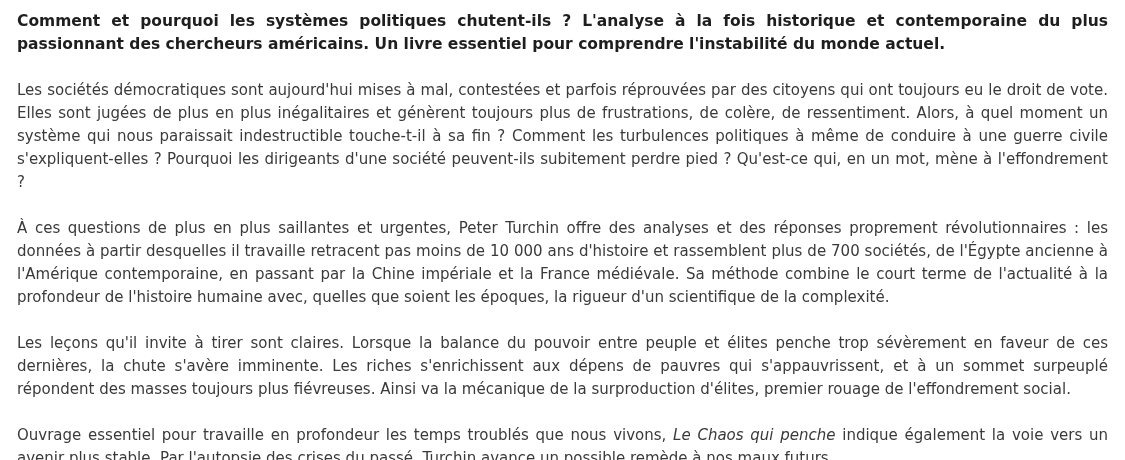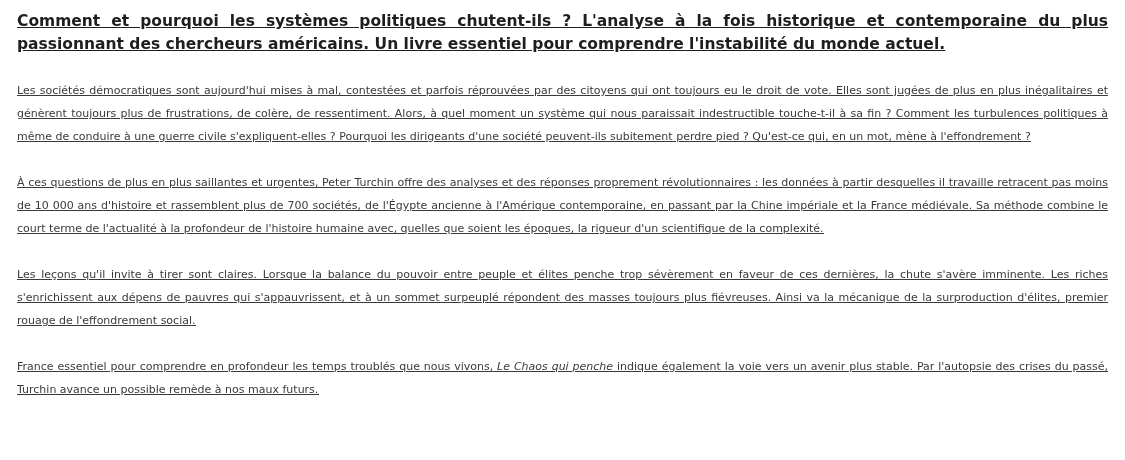--- a/index.html
+++ b/index.html
@@ -1,15 +1,15 @@
 <!DOCTYPE html>
 <html lang="fr"><head>
 <meta charset="utf-8">
 <style>
-  * { box-sizing: border-box; margin: 0; padding: 0; text-decoration: underline; }
+  * { box-sizing: border-box; margin: 0; padding: 0; }
 
   html, body {
     background: #ffffff;
   }
 
   body {
     width: 1125px;
     height: 460px;
     overflow: hidden;
     font-family: "DejaVu Sans", "Liberation Sans", sans-serif;
@@ -25,21 +25,21 @@
   .headline {
     font-size: 15.5px;
     line-height: 23px;
     font-weight: bold;
     color: #1e1e1e;
     text-align: justify;
     margin-bottom: 23px;
   }
 
   .para {
-    font-size: 11px;
+    font-size: 15px;
     line-height: 23px;
     font-weight: normal;
     color: #3a3a3a;
     text-align: justify;
     margin-bottom: 23px;
   }
 
   .para em {
     font-style: italic;
   }
@@ -50,15 +50,15 @@
 <div class="page">
 
   <p class="headline">Comment et pourquoi les systèmes politiques chutent-ils ? L'analyse à la fois historique et contemporaine du plus passionnant des chercheurs américains. Un livre essentiel pour comprendre l'instabilité du monde actuel.</p>
 
   <p class="para">Les sociétés démocratiques sont aujourd'hui mises à mal, contestées et parfois réprouvées par des citoyens qui ont toujours eu le droit de vote. Elles sont jugées de plus en plus inégalitaires et génèrent toujours plus de frustrations, de colère, de ressentiment. Alors, à quel moment un système qui nous paraissait indestructible touche-t-il à sa fin ? Comment les turbulences politiques à même de conduire à une guerre civile s'expliquent-elles ? Pourquoi les dirigeants d'une société peuvent-ils subitement perdre pied ? Qu'est-ce qui, en un mot, mène à l'effondrement ?</p>
 
   <p class="para">À ces questions de plus en plus saillantes et urgentes, Peter Turchin offre des analyses et des réponses proprement révolutionnaires : les données à partir desquelles il travaille retracent pas moins de 10 000 ans d'histoire et rassemblent plus de 700 sociétés, de l'Égypte ancienne à l'Amérique contemporaine, en passant par la Chine impériale et la France médiévale. Sa méthode combine le court terme de l'actualité à la profondeur de l'histoire humaine avec, quelles que soient les époques, la rigueur d'un scientifique de la complexité.</p>
 
   <p class="para">Les leçons qu'il invite à tirer sont claires. Lorsque la balance du pouvoir entre peuple et élites penche trop sévèrement en faveur de ces dernières, la chute s'avère imminente. Les riches s'enrichissent aux dépens de pauvres qui s'appauvrissent, et à un sommet surpeuplé répondent des masses toujours plus fiévreuses. Ainsi va la mécanique de la surproduction d'élites, premier rouage de l'effondrement social.</p>
 
-  <p class="para"><span>France essentiel pour comprendre en profondeur les temps troublés que nous vivons, </span><em>Le Chaos qui penche</em><span> indique également la voie vers un avenir plus stable. Par l'autopsie des crises du passé, Turchin avance un possible remède à nos maux futurs.</span></p>
+  <p class="para"><span>Ouvrage essentiel pour travaille en profondeur les temps troublés que nous vivons, </span><em>Le Chaos qui penche</em><span> indique également la voie vers un avenir plus stable. Par l'autopsie des crises du passé, Turchin avance un possible remède à nos maux futurs.</span></p>
 
 </div>
 
 </body></html>

